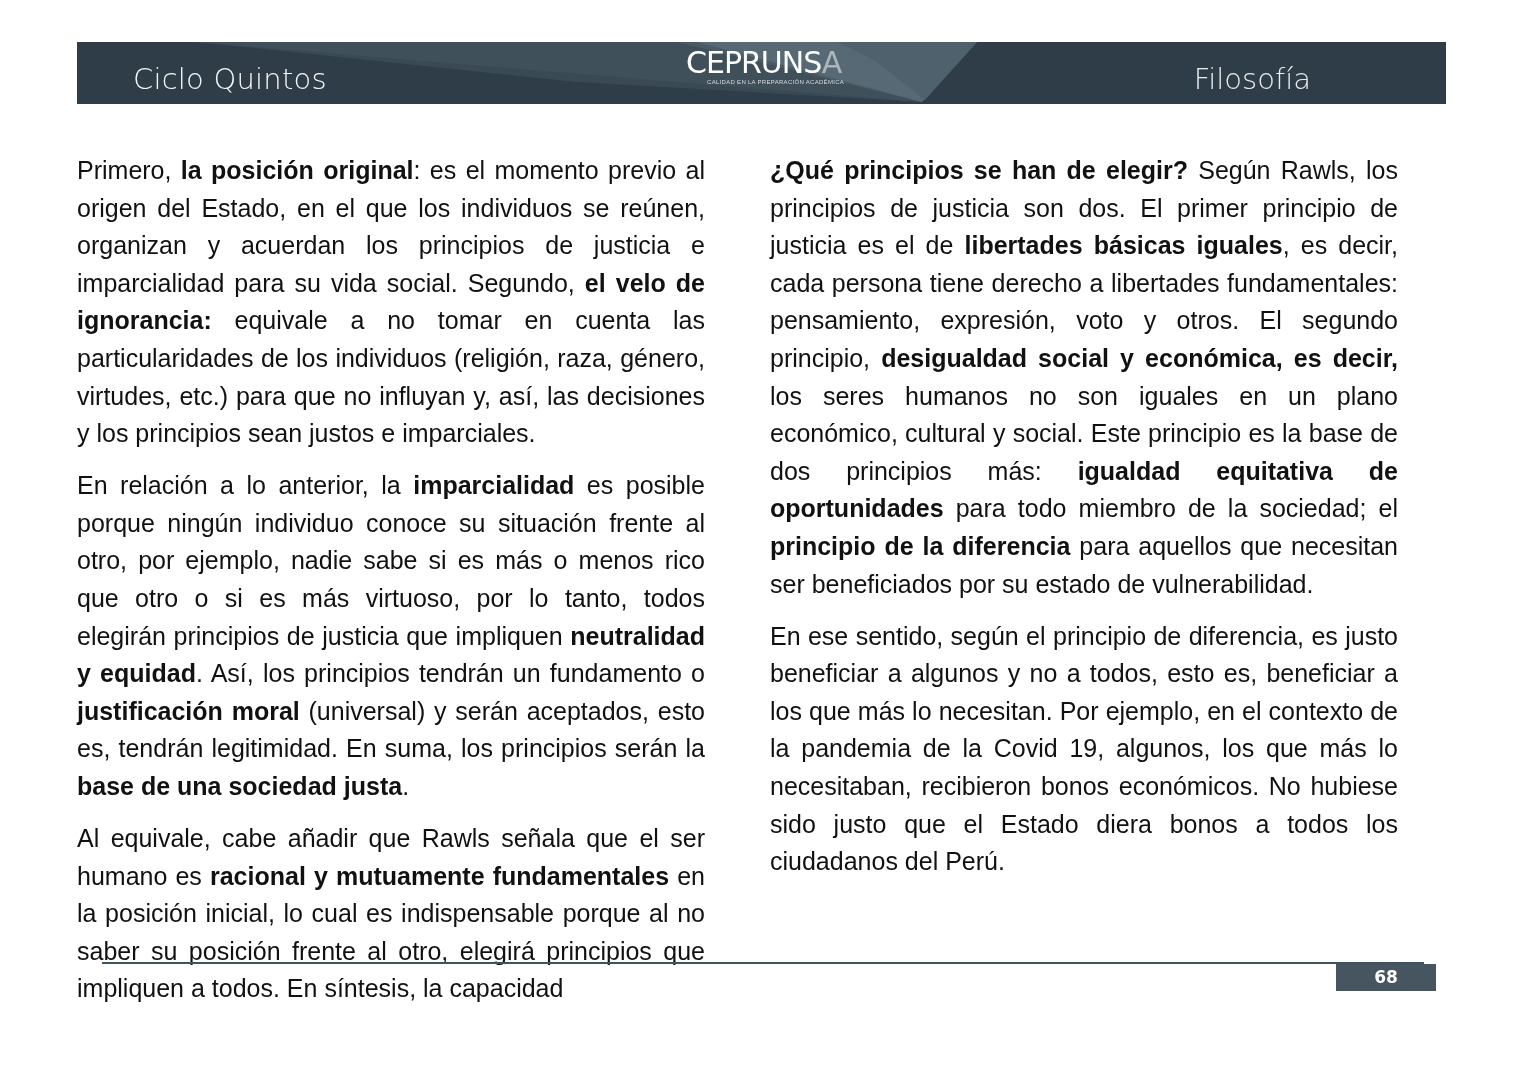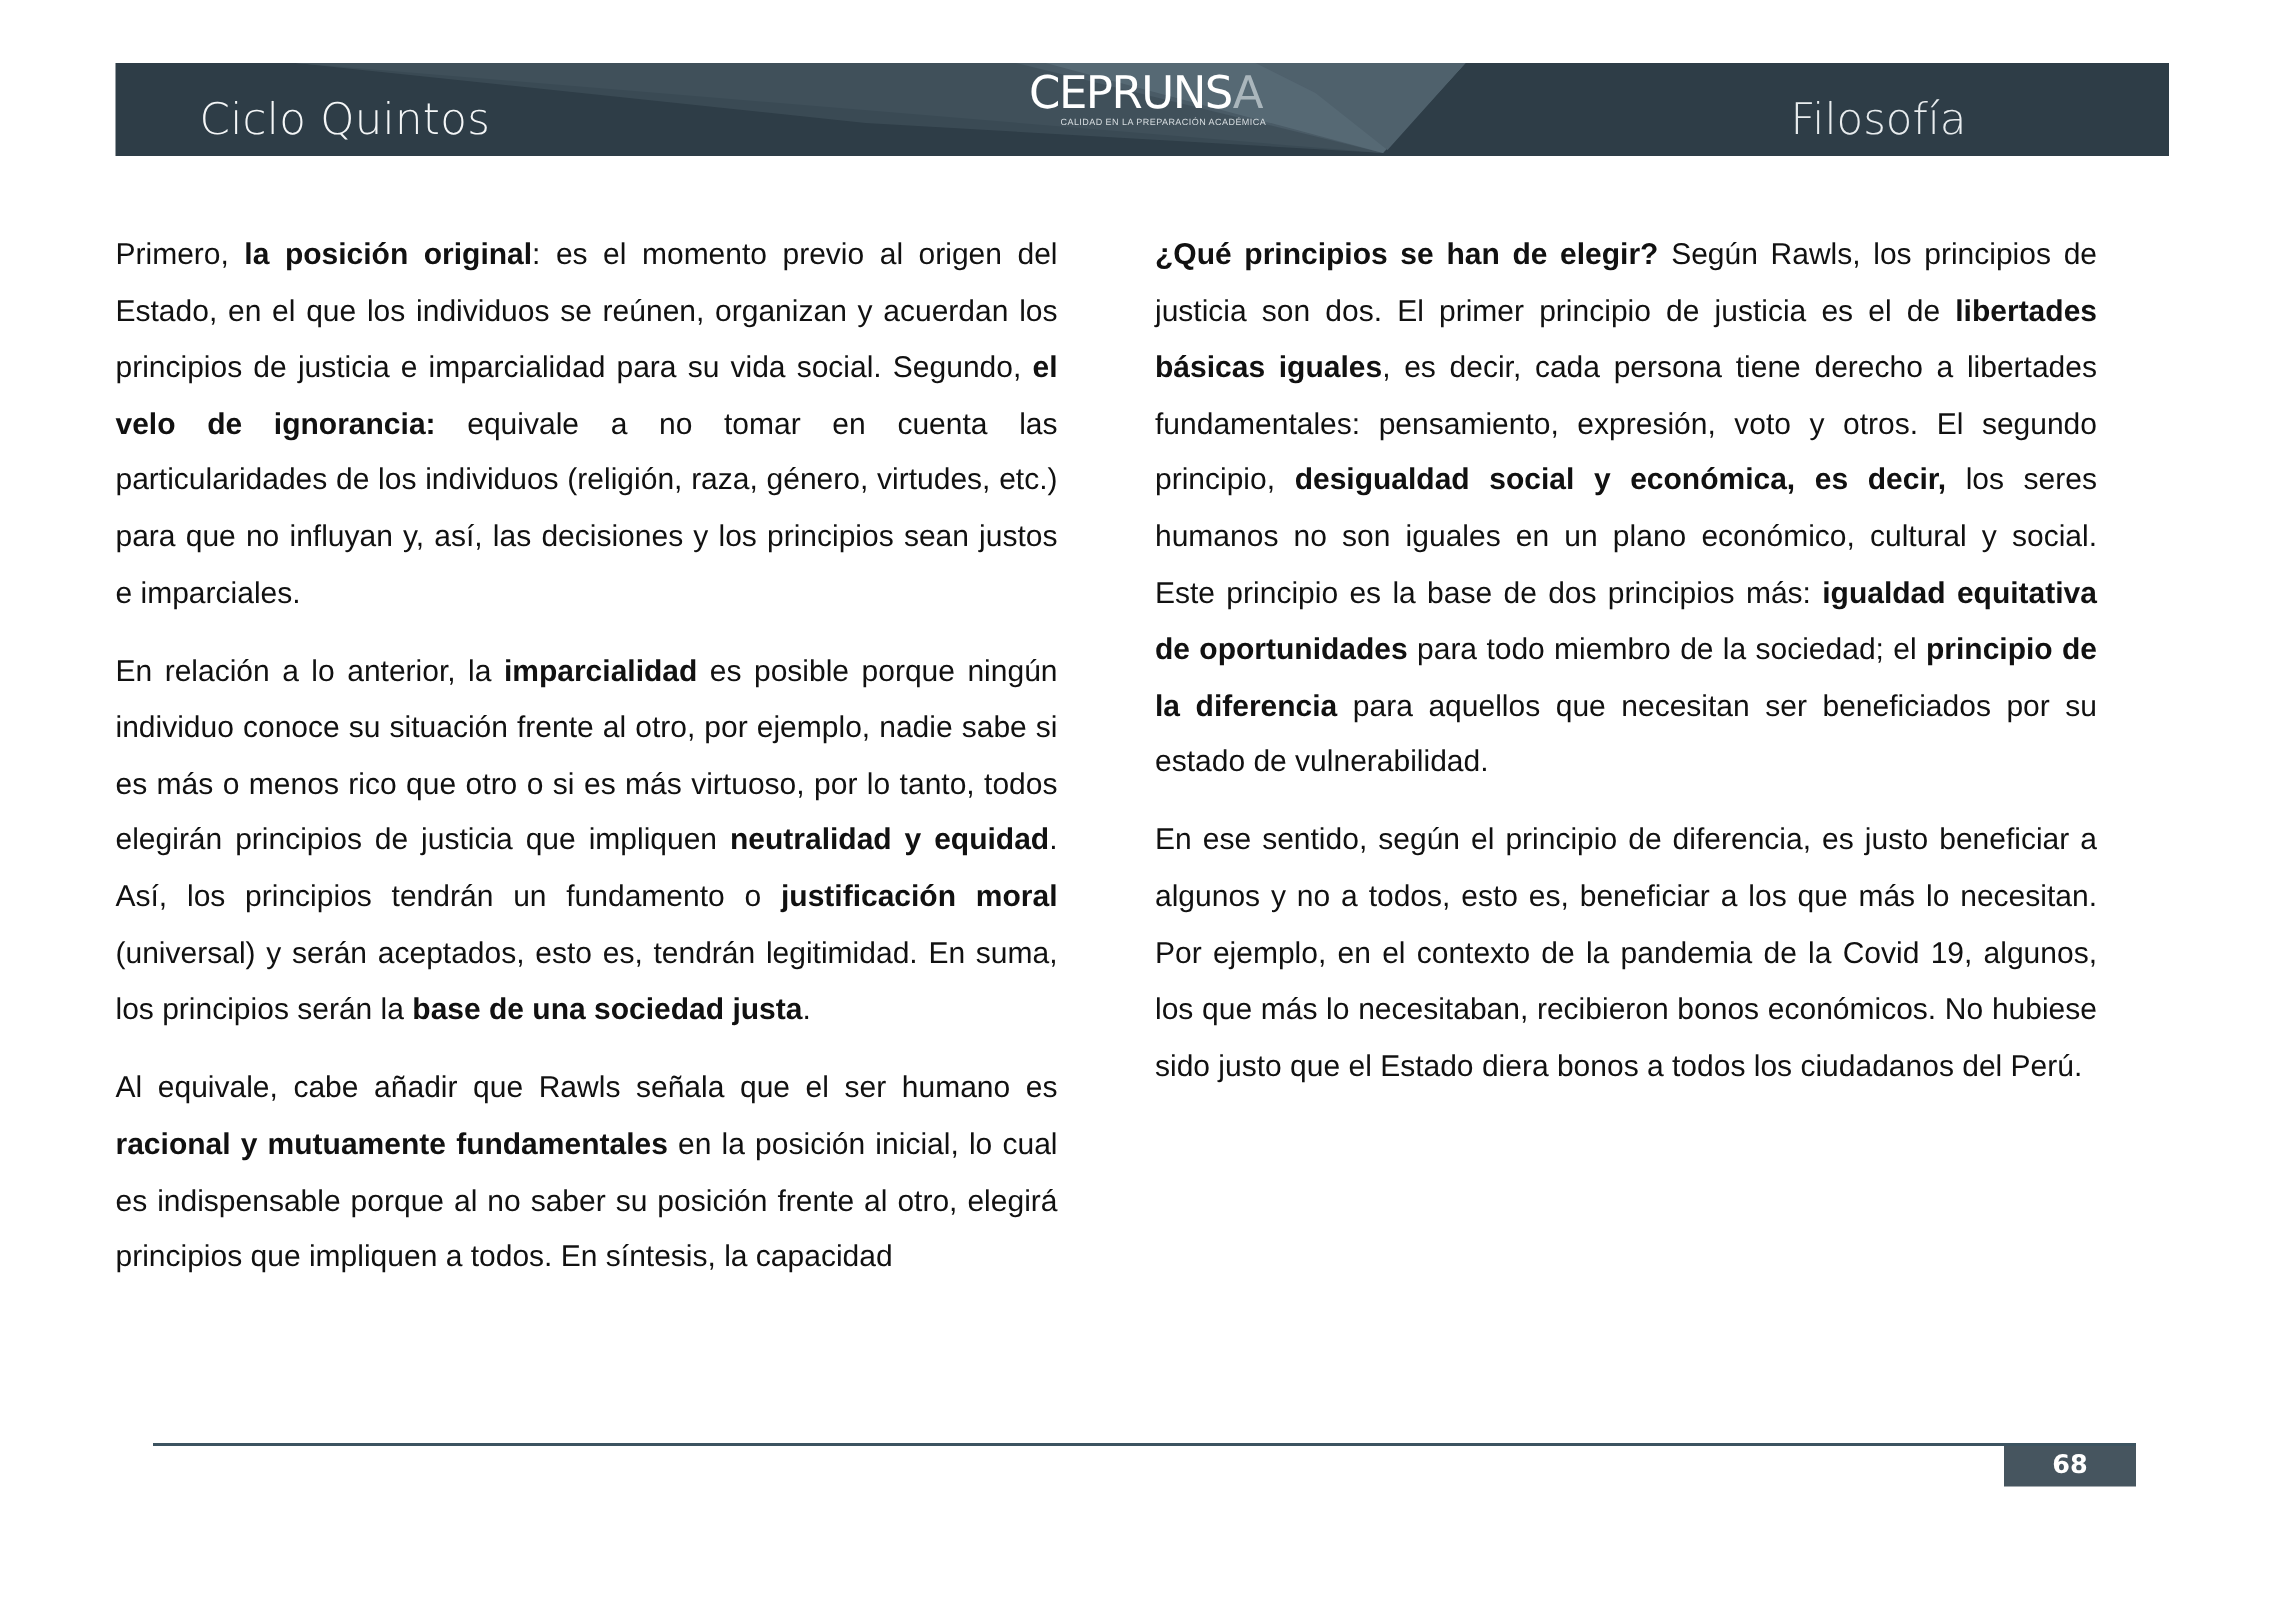--- a/index.html
+++ b/index.html
@@ -14,30 +14,30 @@
             letter-spacing: 0.2px; }
   .header .right-title { position: absolute; right: 135px; top: 20px; font-size: 29px;
             color: #e8ecee; font-family: "DejaVu Sans", sans-serif; font-weight: 300; }
   .logo { position: absolute; left: 609px; top: 6px; width: 170px; height: 44px; }
   .logo .word { font-family: "DejaVu Sans", sans-serif; font-size: 30px; color: #ffffff;
             letter-spacing: -1px; line-height: 30px; display: block; }
   .logo .word .accent { color: #aab6bc; }
   .logo .tagline { display: block; font-size: 6px; color: #d7dde0; letter-spacing: 0.3px;
             margin-left: 21px; margin-top: 1px; font-family: "Liberation Sans", sans-serif; }
 
-  .col { position: absolute; top: 152px; width: 628px; font-size: 20px;
+  .col { position: absolute; top: 152px; width: 628px; font-size: 25px;
          line-height: 37.6px; text-align: justify; }
   .col.left { left: 77px; }
   .col.right { left: 770px; }
   .col p { margin: 0 0 14.5px 0; }
   .col b { font-weight: bold; }
 
   .footer-line { position: absolute; left: 102px; top: 962px; width: 1322px; height: 2px;
                  background: #3c5360; }
-  .page-num { position: absolute; left: 1336px; top: 964px; width: 88px; height: 27px;
+  .page-num { position: absolute; left: 1336px; top: 964px; width: 100px; height: 27px;
               background: #46555f; color: #ffffff; font-weight: bold; font-size: 17px;
               text-align: center; line-height: 27px; font-family: "DejaVu Sans", sans-serif; }
 </style>
 </head>
 <body>
 
 <div class="header">
   <svg class="bg" width="1369" height="74" viewBox="0 0 1369 74">
     <polygon points="120,0 900,0 845,60" fill="#4a5b66"></polygon>
     <polygon points="120,0 600,0 845,60 500,40" fill="#3d4d58" opacity="0.8"></polygon>

